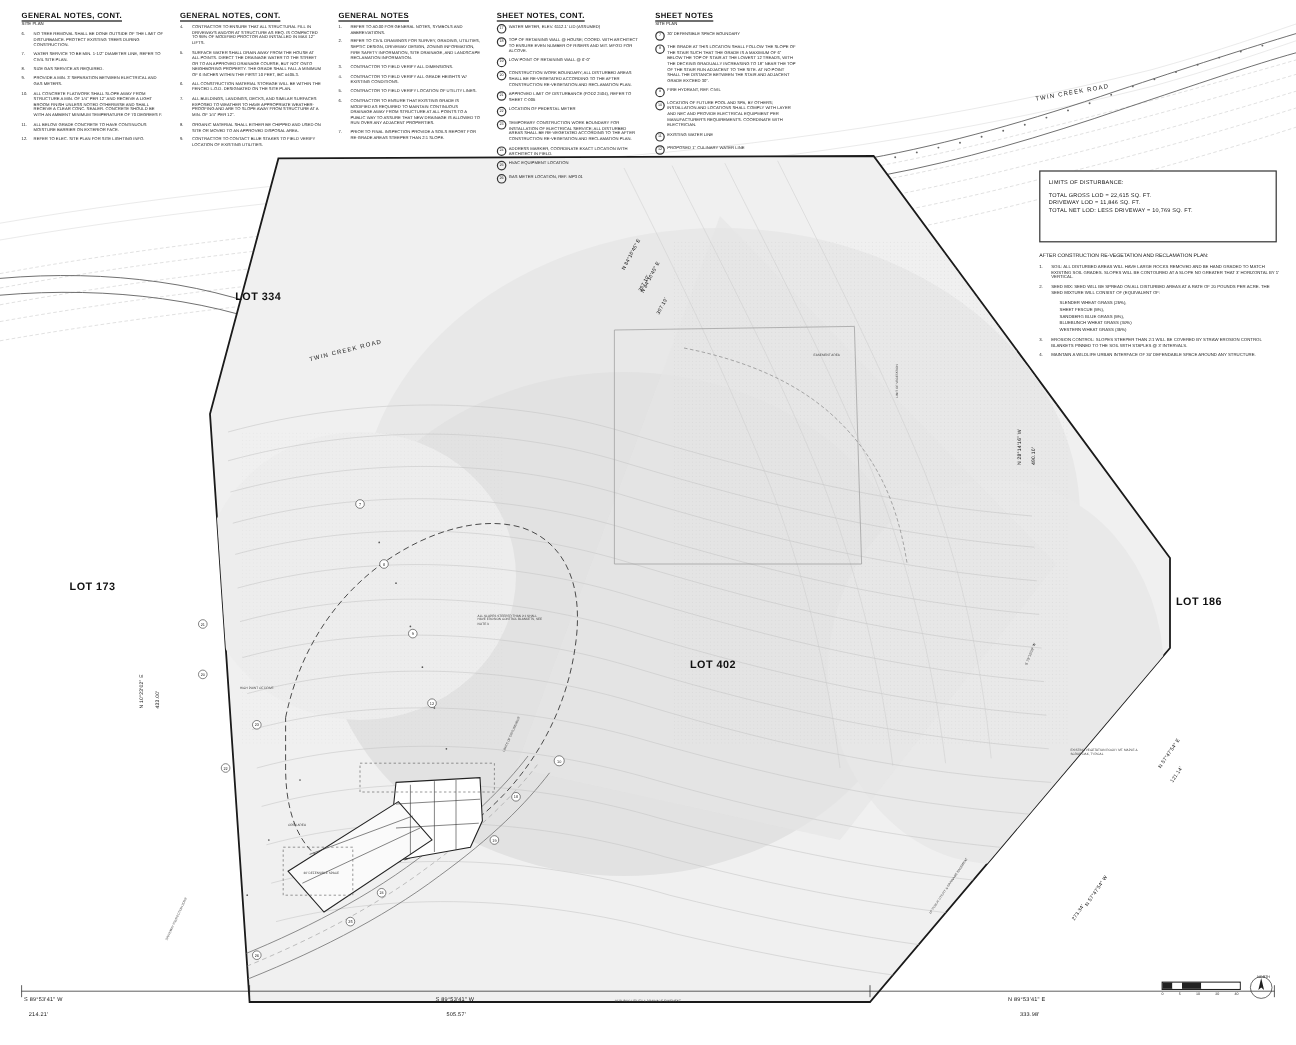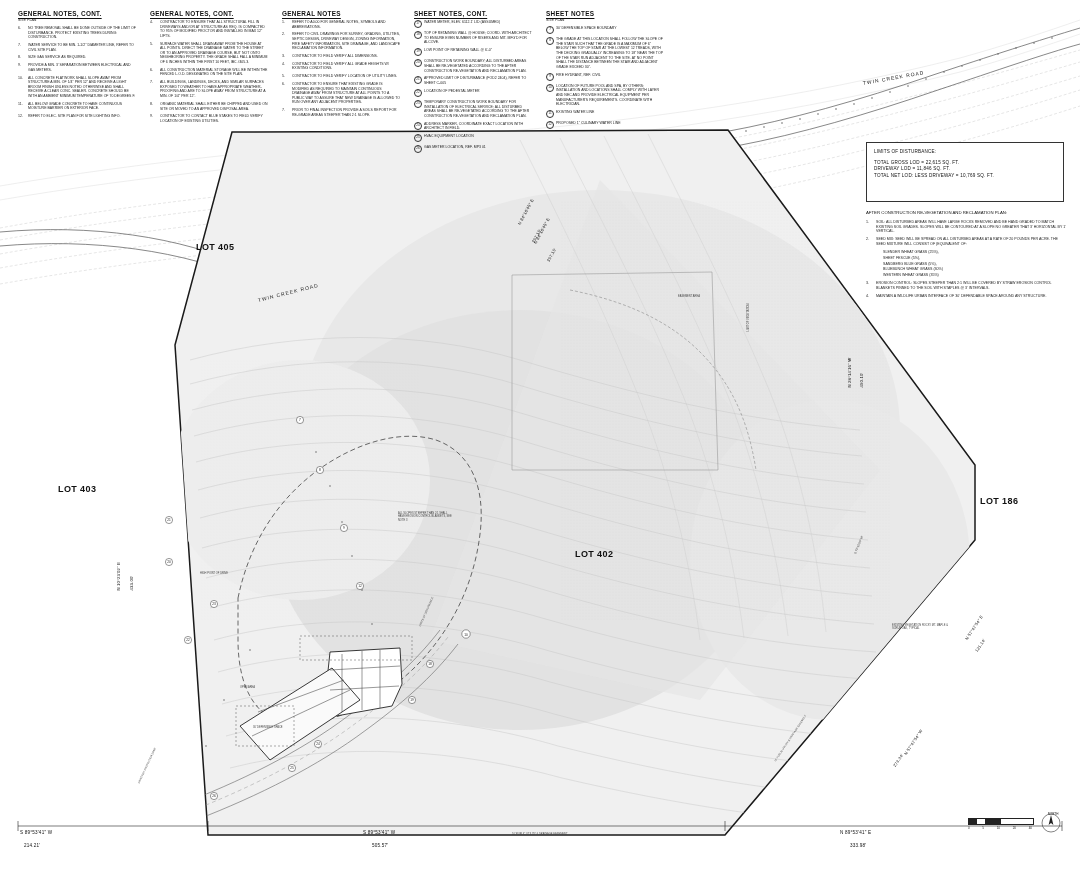--- a/index.html
+++ b/index.html
@@ -480,22 +480,22 @@
     <div class="note">
         <div class="num">3.</div>
         <div class="bdy">EROSION CONTROL:  SLOPES STEEPER THAN 2:1 WILL BE COVERED BY STRAW EROSION CONTROL BLANKETS PINNED TO THE SOIL WITH STAPLES @ 3' INTERVALS.</div>
       </div>
     <div class="note">
         <div class="num">4.</div>
         <div class="bdy">MAINTAIN A WILDLIFE URBAN INTERFACE OF 30' DEFENDABLE SPACE AROUND ANY STRUCTURE.</div>
       </div>
   </div>
 
-  <div class="lotlabel" style="left:196px;top:242px;">LOT 405</div>
-  <div class="lotlabel" style="left:58px;top:484px;">LOT 403</div>
+  <div class="lotlabel" style="left:196px;top:242px;">LOT 334</div>
+  <div class="lotlabel" style="left:58px;top:484px;">LOT 173</div>
   <div class="lotlabel" style="left:980px;top:496px;">LOT 186</div>
   <div class="lotlabel" style="left:575px;top:549px;">LOT 402</div>
 
   <div class="roadlbl" style="left:863px;top:80px;transform:rotate(-10deg);transform-origin:left center;">TWIN CREEK ROAD</div>
   <div class="roadlbl" style="left:258px;top:297px;transform:rotate(-14deg);transform-origin:left center;">TWIN CREEK ROAD</div>
 
   <div class="dim small" style="left:519px;top:222px;transform:rotate(-62deg);transform-origin:left center;">N 84°10'45" E</div>
   <div class="dim small" style="left:533px;top:240px;transform:rotate(-62deg);transform-origin:left center;">397.19'</div>
   <div class="dim small" style="left:535px;top:241px;transform:rotate(-62deg);transform-origin:left center;">N 84°10'45" E</div>
   <div class="dim small" style="left:548px;top:259px;transform:rotate(-62deg);transform-origin:left center;">397.19'</div>

